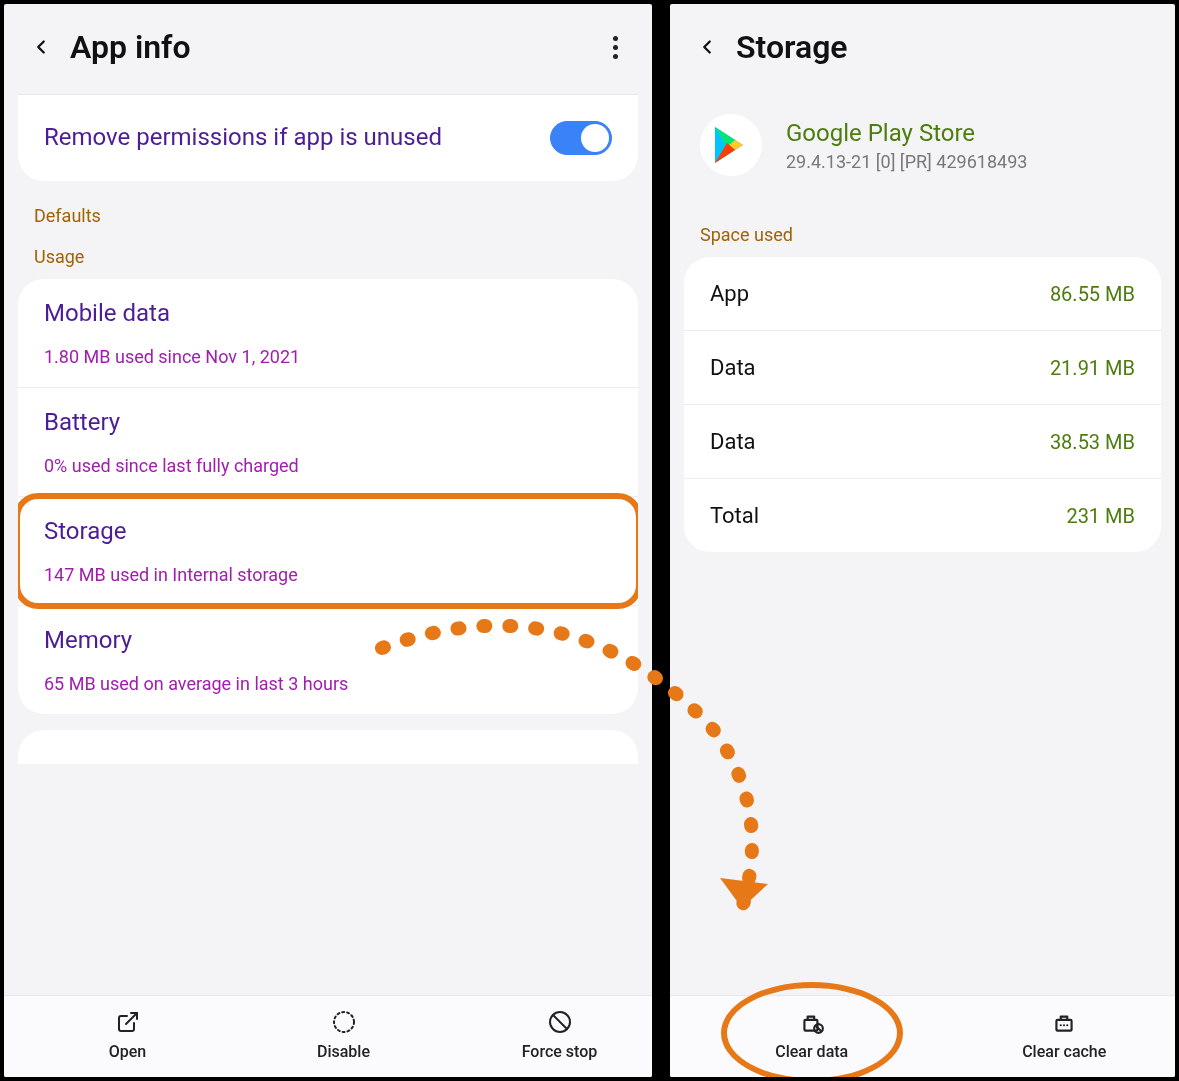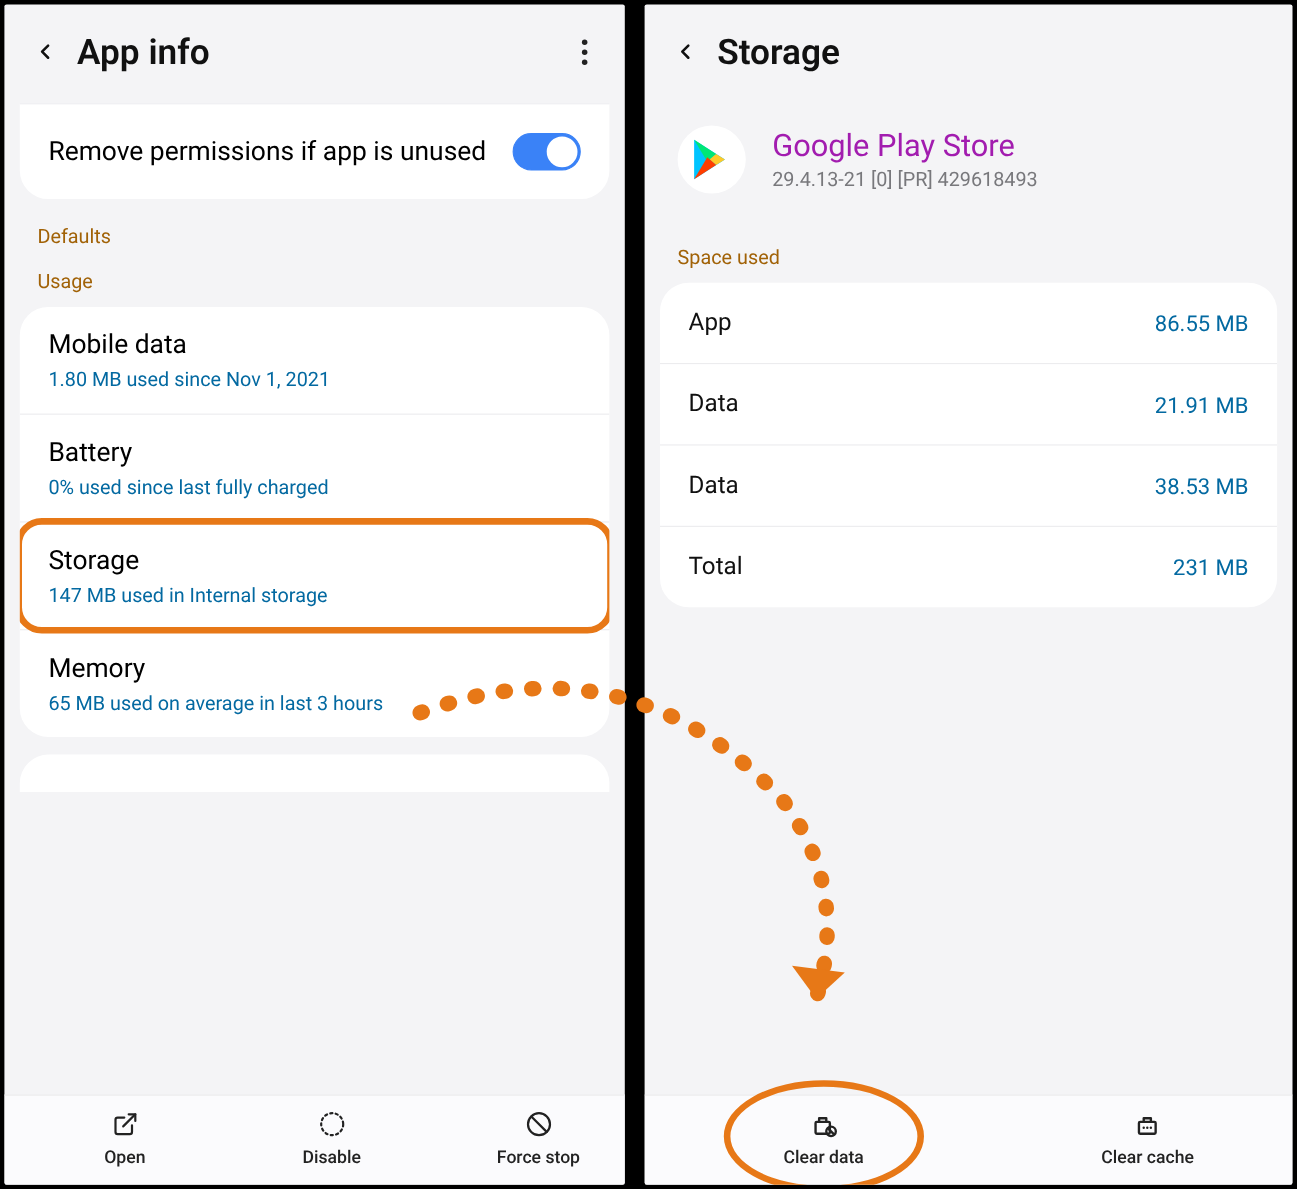--- a/index.html
+++ b/index.html
@@ -14,21 +14,21 @@
   }
   .screen {
     background: #f4f4f6;
     border-radius: 2px;
     flex: 1;
     display: flex;
     flex-direction: column;
     overflow: hidden;
     position: relative;
   }
-  .screen-left { width: 564px; flex: none; }
+  .screen-left { width: 648px; flex: none; }
   .screen-right { flex: 1; }
 
   
   .header {
     display: flex;
     align-items: center;
     padding: 24px 20px 28px 20px;
   }
   .back-arrow {
     width: 34px; height: 34px;
@@ -65,27 +65,27 @@
     color: #a16207;
     padding: 8px 30px 12px 30px;
   }
   .row {
     padding: 20px 26px;
     border-bottom: 1px solid #ececee;
   }
   .row:last-child { border-bottom: none; }
   .row-title {
     font-size: 24px;
-    color: #000000;
+    color: #4c1d95;
     font-weight: 400;
   }
   .row-sub {
     font-size: 18px;
-    color: #0369a1;
-    margin-top: 8px;
+    color: #a21caf;
+    margin-top: 19px;
   }
   .row-link {
     font-size: 18px;
     color: #2b6fd6;
     margin-top: 4px;
   }
 
   
   .toggle-row {
     display: flex;
@@ -158,40 +158,40 @@
     padding: 20px 30px 40px 30px;
     gap: 24px;
   }
   .app-icon {
     width: 62px; height: 62px;
     background: #fff;
     border-radius: 50%;
     display: flex; align-items: center; justify-content: center;
   }
   .app-name {
-    font-size: 28px;
-    color: #a21caf;
+    font-size: 24px;
+    color: #4d7c0f;
   }
   .app-version {
     font-size: 18px;
     color: #78787c;
     margin-top: 4px;
   }
 
   
   .su-row {
     display: flex;
     justify-content: space-between;
     align-items: center;
     padding: 24px 26px;
     border-bottom: 1px solid #ececee;
   }
   .su-row:last-child { border-bottom: none; }
   .su-label { font-size: 22px; color: #111; }
-  .su-value { font-size: 20px; color: #0369a1; }
+  .su-value { font-size: 20px; color: #4d7c0f; }
 
   
   .ellipse-highlight::before {
     content: "";
     position: absolute;
     left: 50%; top: 48%;
     transform: translate(-50%, -50%);
     width: 170px; height: 90px;
     border: 6px solid #e77817;
     border-radius: 50%;

